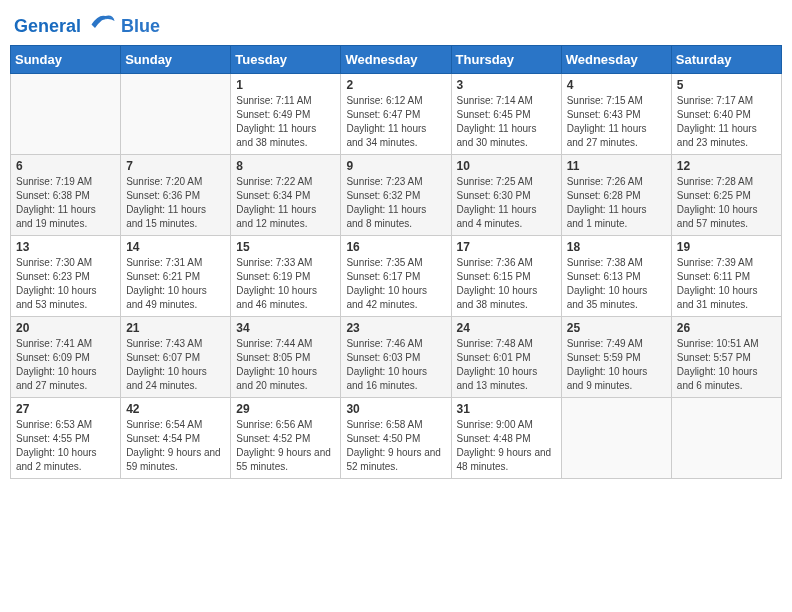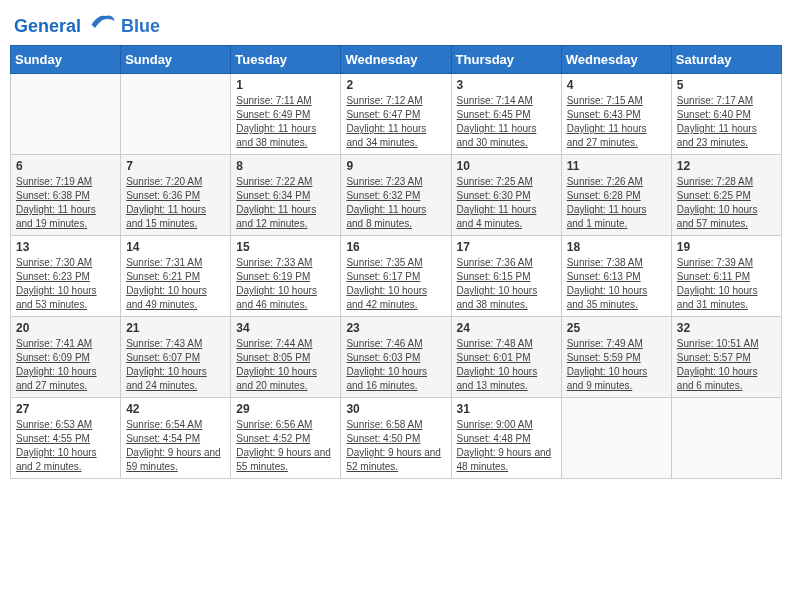--- a/index.html
+++ b/index.html
@@ -81,21 +81,20 @@
     .day-num {
       font-size: 12px;
       font-weight: bold;
       display: block;
       margin-bottom: 2px;
     }
     .day-detail {
       font-size: 10px;
       line-height: 1.4;
       color: #444;
-      text-decoration: underline;
     }
     .empty-cell {
       background: #f9f9f9 !important;
     }
     
     .row-odd td { background: #ffffff; }
     .row-even td { background: #efefef; }
   </style>
 </head>
 <body>
@@ -134,21 +133,21 @@
         <td class="empty-cell"></td>
         <td class="empty-cell"></td>
         <td>
           <span class="day-num">1</span>
           <div class="day-detail">Sunrise: 7:11 AM
 Sunset: 6:49 PM
 Daylight: 11 hours and 38 minutes.</div>
         </td>
         <td>
           <span class="day-num">2</span>
-          <div class="day-detail">Sunrise: 7:12 AM
+          <div class="day-detail">Sunrise: 6:12 AM
 Sunset: 6:47 PM
 Daylight: 11 hours and 34 minutes.</div>
         </td>
         <td>
           <span class="day-num">3</span>
           <div class="day-detail">Sunrise: 7:14 AM
 Sunset: 6:45 PM
 Daylight: 11 hours and 30 minutes.</div>
         </td>
         <td>
@@ -283,21 +282,21 @@
 Sunset: 6:01 PM
 Daylight: 10 hours and 13 minutes.</div>
         </td>
         <td>
           <span class="day-num">25</span>
           <div class="day-detail">Sunrise: 7:49 AM
 Sunset: 5:59 PM
 Daylight: 10 hours and 9 minutes.</div>
         </td>
         <td>
-          <span class="day-num">32</span>
+          <span class="day-num">26</span>
           <div class="day-detail">Sunrise: 10:51 AM
 Sunset: 5:57 PM
 Daylight: 10 hours and 6 minutes.</div>
         </td>
       </tr>
       <tr class="row-odd">
         <td>
           <span class="day-num">27</span>
           <div class="day-detail">Sunrise: 6:53 AM
 Sunset: 4:55 PM

